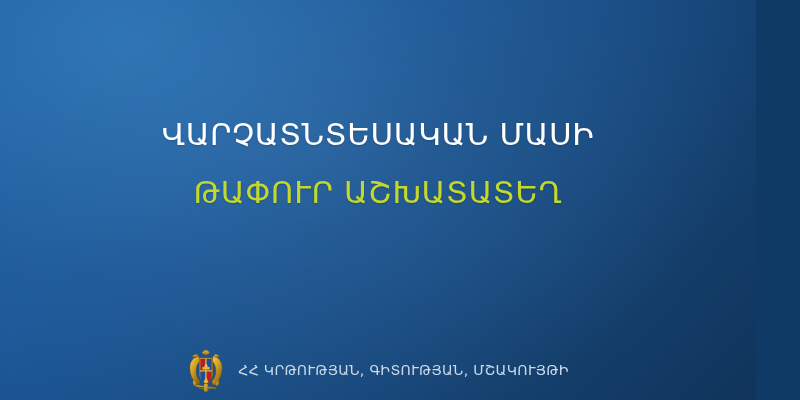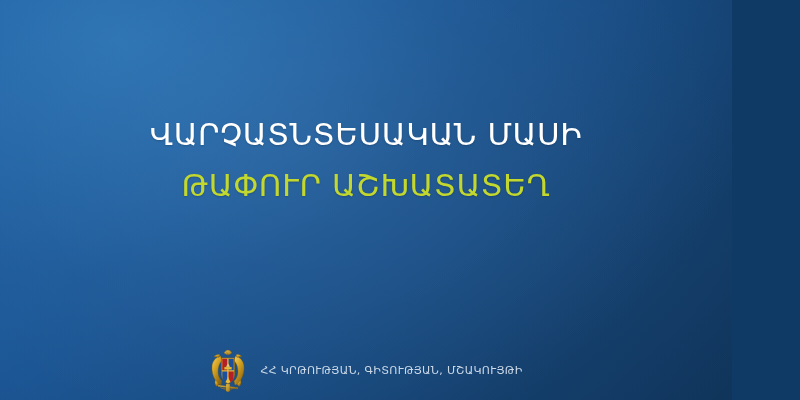--- a/index.html
+++ b/index.html
@@ -12,20 +12,21 @@
   .banner {
     position: relative;
     width: 732px;
     height: 400px;
     overflow: hidden;
     font-family: "DejaVu Sans", "Liberation Sans", sans-serif;
     
     background:
       radial-gradient(ellipse 900px 620px at 16% 10%, rgba(45,116,180,0.95) 0%, rgba(34,96,159,0.55) 38%, rgba(20,63,112,0.0) 72%),
       linear-gradient(133deg, #1f61a8 0%, #1b5697 26%, #17497f 52%, #143f6d 76%, #11375e 100%);
+    padding-left: 24px;
   }
 
   
   .banner::after {
     content: "";
     position: absolute;
     inset: 0;
     background: radial-gradient(ellipse 760px 520px at 42% 38%, rgba(255,255,255,0.045) 0%, rgba(255,255,255,0.0) 58%, rgba(4,26,50,0.22) 100%);
     pointer-events: none;
   }
@@ -45,21 +46,21 @@
     line-height: 44px;
     font-weight: 400;
     letter-spacing: 0.6px;
     color: #ffffff;
     white-space: nowrap;
     text-shadow: 0 1px 2px rgba(0,0,0,0.18);
   }
 
   .headline-line.accent {
     color: #c3d82f;
-    margin-top: 7px;
+    margin-top: 14px;
   }
 
   .footer {
     position: absolute;
     left: 0;
     right: 0;
     bottom: 8px;
     display: flex;
     align-items: center;
     justify-content: center;
@@ -76,21 +77,21 @@
 
   .footer-text {
     display: flex;
     flex-direction: column;
     align-items: center;
     justify-content: center;
   }
 
   .footer-line {
     display: block;
-    font-size: 11px;
+    font-size: 14px;
     line-height: 13px;
     letter-spacing: 0.35px;
     color: #ccd9e8;
     white-space: nowrap;
   }
 </style>
 </head>
 <body>
 
 <div class="banner">

